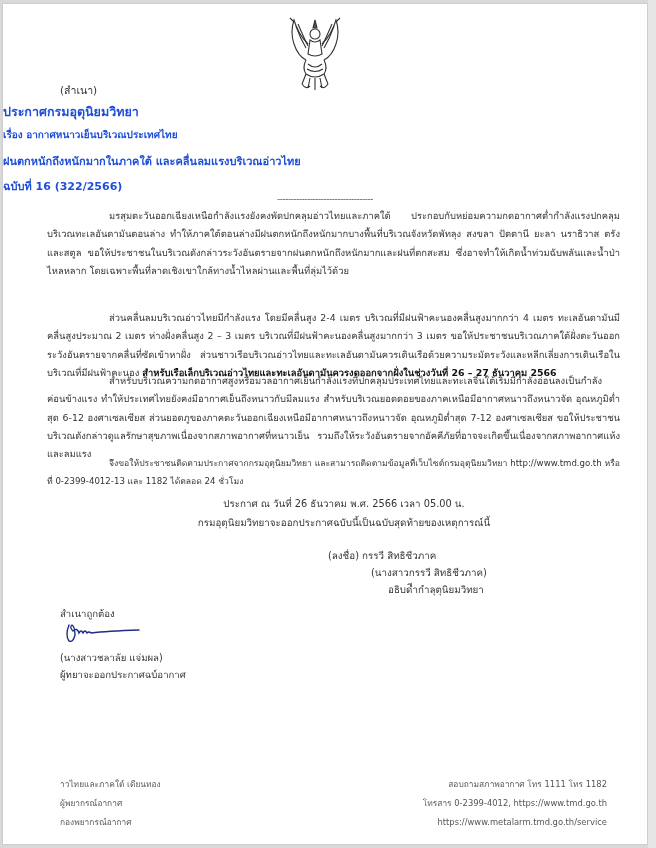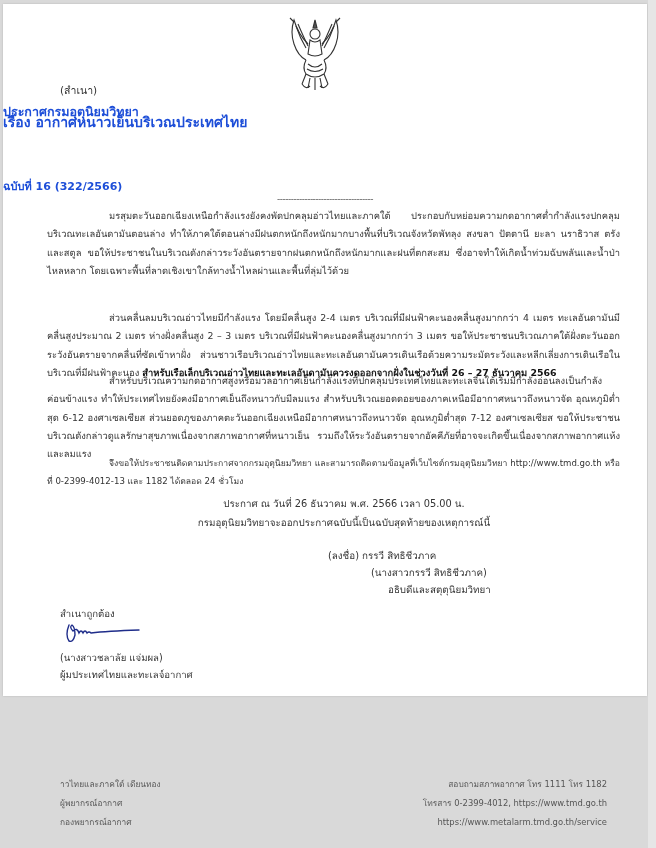--- a/index.html
+++ b/index.html
@@ -4,30 +4,30 @@
 <style>
   html, body { margin: 0; padding: 0; }
   body {
     width: 656px; height: 848px; overflow: hidden;
     background: #d9d9d9;
     font-family: "DejaVu Sans", sans-serif;
     color: #222;
   }
   .page {
     position: absolute; left: 3px; top: 4px;
-    width: 644px; height: 692px;
+    width: 644px; height: 840px;
     background: #ffffff;
     box-shadow: 0 0 2px rgba(0,0,0,0.15);
   }
   .abs { position: absolute; }
   .copy-label { left: 57px; top: 78px; font-size: 10.5px; color: #333; }
   .emblem { left: 277px; top: 10px; width: 70px; height: 80px; }
   .title { left: 0; width: 644px; text-align: left; font-weight: bold; color: #1d4ed8; }
   .t1 { top: 98px; font-size: 12.5px; }
-  .t2 { top: 107px; font-size: 14px; }
+  .t2 { top: 123px; font-size: 10px; }
   .t3 { top: 148px; font-size: 11px; }
   .t4 { top: 173px; font-size: 11px; }
   .sep { top: 190px; left: 0; width: 644px; text-align: center; font-size: 9px; color: #555; letter-spacing: -0.5px; }
   .body-text {
     left: 44px; width: 573px; font-size: 9.4px; line-height: 18.3px; color: #333;
     text-align: justify;
   }
   .para { text-indent: 62px; margin: 0; }
   .p1 { top: 203px; }
   .p2 { top: 258px; margin-top: 47px; }
@@ -65,20 +65,21 @@
       <path d="M14 8 L10 4 M56 8 L60 4"></path>
       <path d="M26 46 Q22 54 26 60 Q35 66 44 60 Q48 54 44 46"></path>
       <path d="M28 50 Q35 56 42 50 M27 55 Q35 60 43 55"></path>
       <path d="M26 60 L22 70 M44 60 L48 70 M30 64 L28 74 M40 64 L42 74 M35 64 L35 76"></path>
       <path d="M22 70 Q26 76 30 72 M48 70 Q44 76 40 72"></path>
     </g>
   </svg>
 
   <div class="abs title t1">ประกาศกรมอุตุนิยมวิทยา</div>
   <div class="abs title t2">เรื่อง อากาศหนาวเย็นบริเวณประเทศไทย</div>
+  <div class="abs title t3">ฝนตกหนักถึงหนักมากในภาคใต้ และคลื่นลมแรงบริเวณอ่าวไทย</div>
   <div class="abs title t4">ฉบับที่ 16 (322/2566)</div>
   <div class="abs sep">-----------------------------------</div>
 
   <div class="abs body-text p1">
     <p class="para">มรสุมตะวันออกเฉียงเหนือกำลังแรงยังคงพัดปกคลุมอ่าวไทยและภาคใต้ ประกอบกับหย่อมความกดอากาศต่ำกำลังแรงปกคลุมบริเวณทะเลอันดามันตอนล่าง ทำให้ภาคใต้ตอนล่างมีฝนตกหนักถึงหนักมากบางพื้นที่บริเวณจังหวัดพัทลุง สงขลา ปัตตานี ยะลา นราธิวาส ตรัง และสตูล ขอให้ประชาชนในบริเวณดังกล่าวระวังอันตรายจากฝนตกหนักถึงหนักมากและฝนที่ตกสะสม ซึ่งอาจทำให้เกิดน้ำท่วมฉับพลันและน้ำป่าไหลหลาก โดยเฉพาะพื้นที่ลาดเชิงเขาใกล้ทางน้ำไหลผ่านและพื้นที่ลุ่มไว้ด้วย</p>
   </div>
 
   <div class="abs body-text p2">
     <p class="para"><span>ส่วนคลื่นลมบริเวณอ่าวไทยมีกำลังแรง โดยมีคลื่นสูง 2-4 เมตร บริเวณที่มีฝนฟ้าคะนองคลื่นสูงมากกว่า 4 เมตร ทะเลอันดามันมีคลื่นสูงประมาณ 2 เมตร ห่างฝั่งคลื่นสูง 2 – 3 เมตร บริเวณที่มีฝนฟ้าคะนองคลื่นสูงมากกว่า 3 เมตร ขอให้ประชาชนบริเวณภาคใต้ฝั่งตะวันออกระวังอันตรายจากคลื่นที่ซัดเข้าหาฝั่ง ส่วนชาวเรือบริเวณอ่าวไทยและทะเลอันดามันควรเดินเรือด้วยความระมัดระวังและหลีกเลี่ยงการเดินเรือในบริเวณที่มีฝนฟ้าคะนอง</span> <span class="bold">สำหรับเรือเล็กบริเวณอ่าวไทยและทะเลอันดามันควรงดออกจากฝั่งในช่วงวันที่ 26 – 27 ธันวาคม 2566</span></p>
   </div>
@@ -93,32 +94,32 @@
 
   <div class="abs center-line c1">ประกาศ ณ วันที่ 26 ธันวาคม พ.ศ. 2566 เวลา 05.00 น.</div>
   <div class="abs center-line c2">กรมอุตุนิยมวิทยาจะออกประกาศฉบับนี้เป็นฉบับสุดท้ายของเหตุการณ์นี้</div>
 
   <div class="abs sign-block">
     <div class="sign-row">
       <span>(ลงชื่อ)</span>
       <span style="">กรรวี  สิทธิชีวภาค</span>
     </div>
     <div style="padding-left:43px">(นางสาวกรรวี  สิทธิชีวภาค)</div>
-    <div style="padding-left:60px">อธิบดีและสตุตุนิยมวิทยา</div>
+    <div style="padding-left:60px">อธิบดีำกำลุตุนิยมวิทยา</div>
   </div>
 
   <div class="abs copy-cert">สำเนาถูกต้อง</div>
 
   <svg class="abs signature" viewBox="0 0 78 24">
     <path d="M6 4 Q2 14 6 20 Q10 22 12 14 Q12 6 9 4 Q6 6 10 10 Q14 6 16 12 Q18 8 20 12 Q22 8 24 12 Q26 10 28 12 Q44 10 76 9" fill="none" stroke="#1f2d8a" stroke-width="1.4" stroke-linecap="round"></path>
   </svg>
 
   <div class="abs director">
     <div>(นางสาวชลาลัย แจ่มผล)</div>
-    <div>ผู้มประเทศไทยและทะเลจ์อากาศ</div>
+    <div>ผู้ทยาจะออกประกาศฉบ์อากาศ</div>
   </div>
 
   <div class="abs footer-left">
     <div>าวไทยและภาคใต์  เดียนทอง</div>
     <div>ผู้พยากรณ์อากาศ</div>
     <div>กองพยากรณ์อากาศ</div>
   </div>
 
   <div class="abs footer-right">
     <div>สอบถามสภาพอากาศ โทร 1111 โทร 1182</div>

